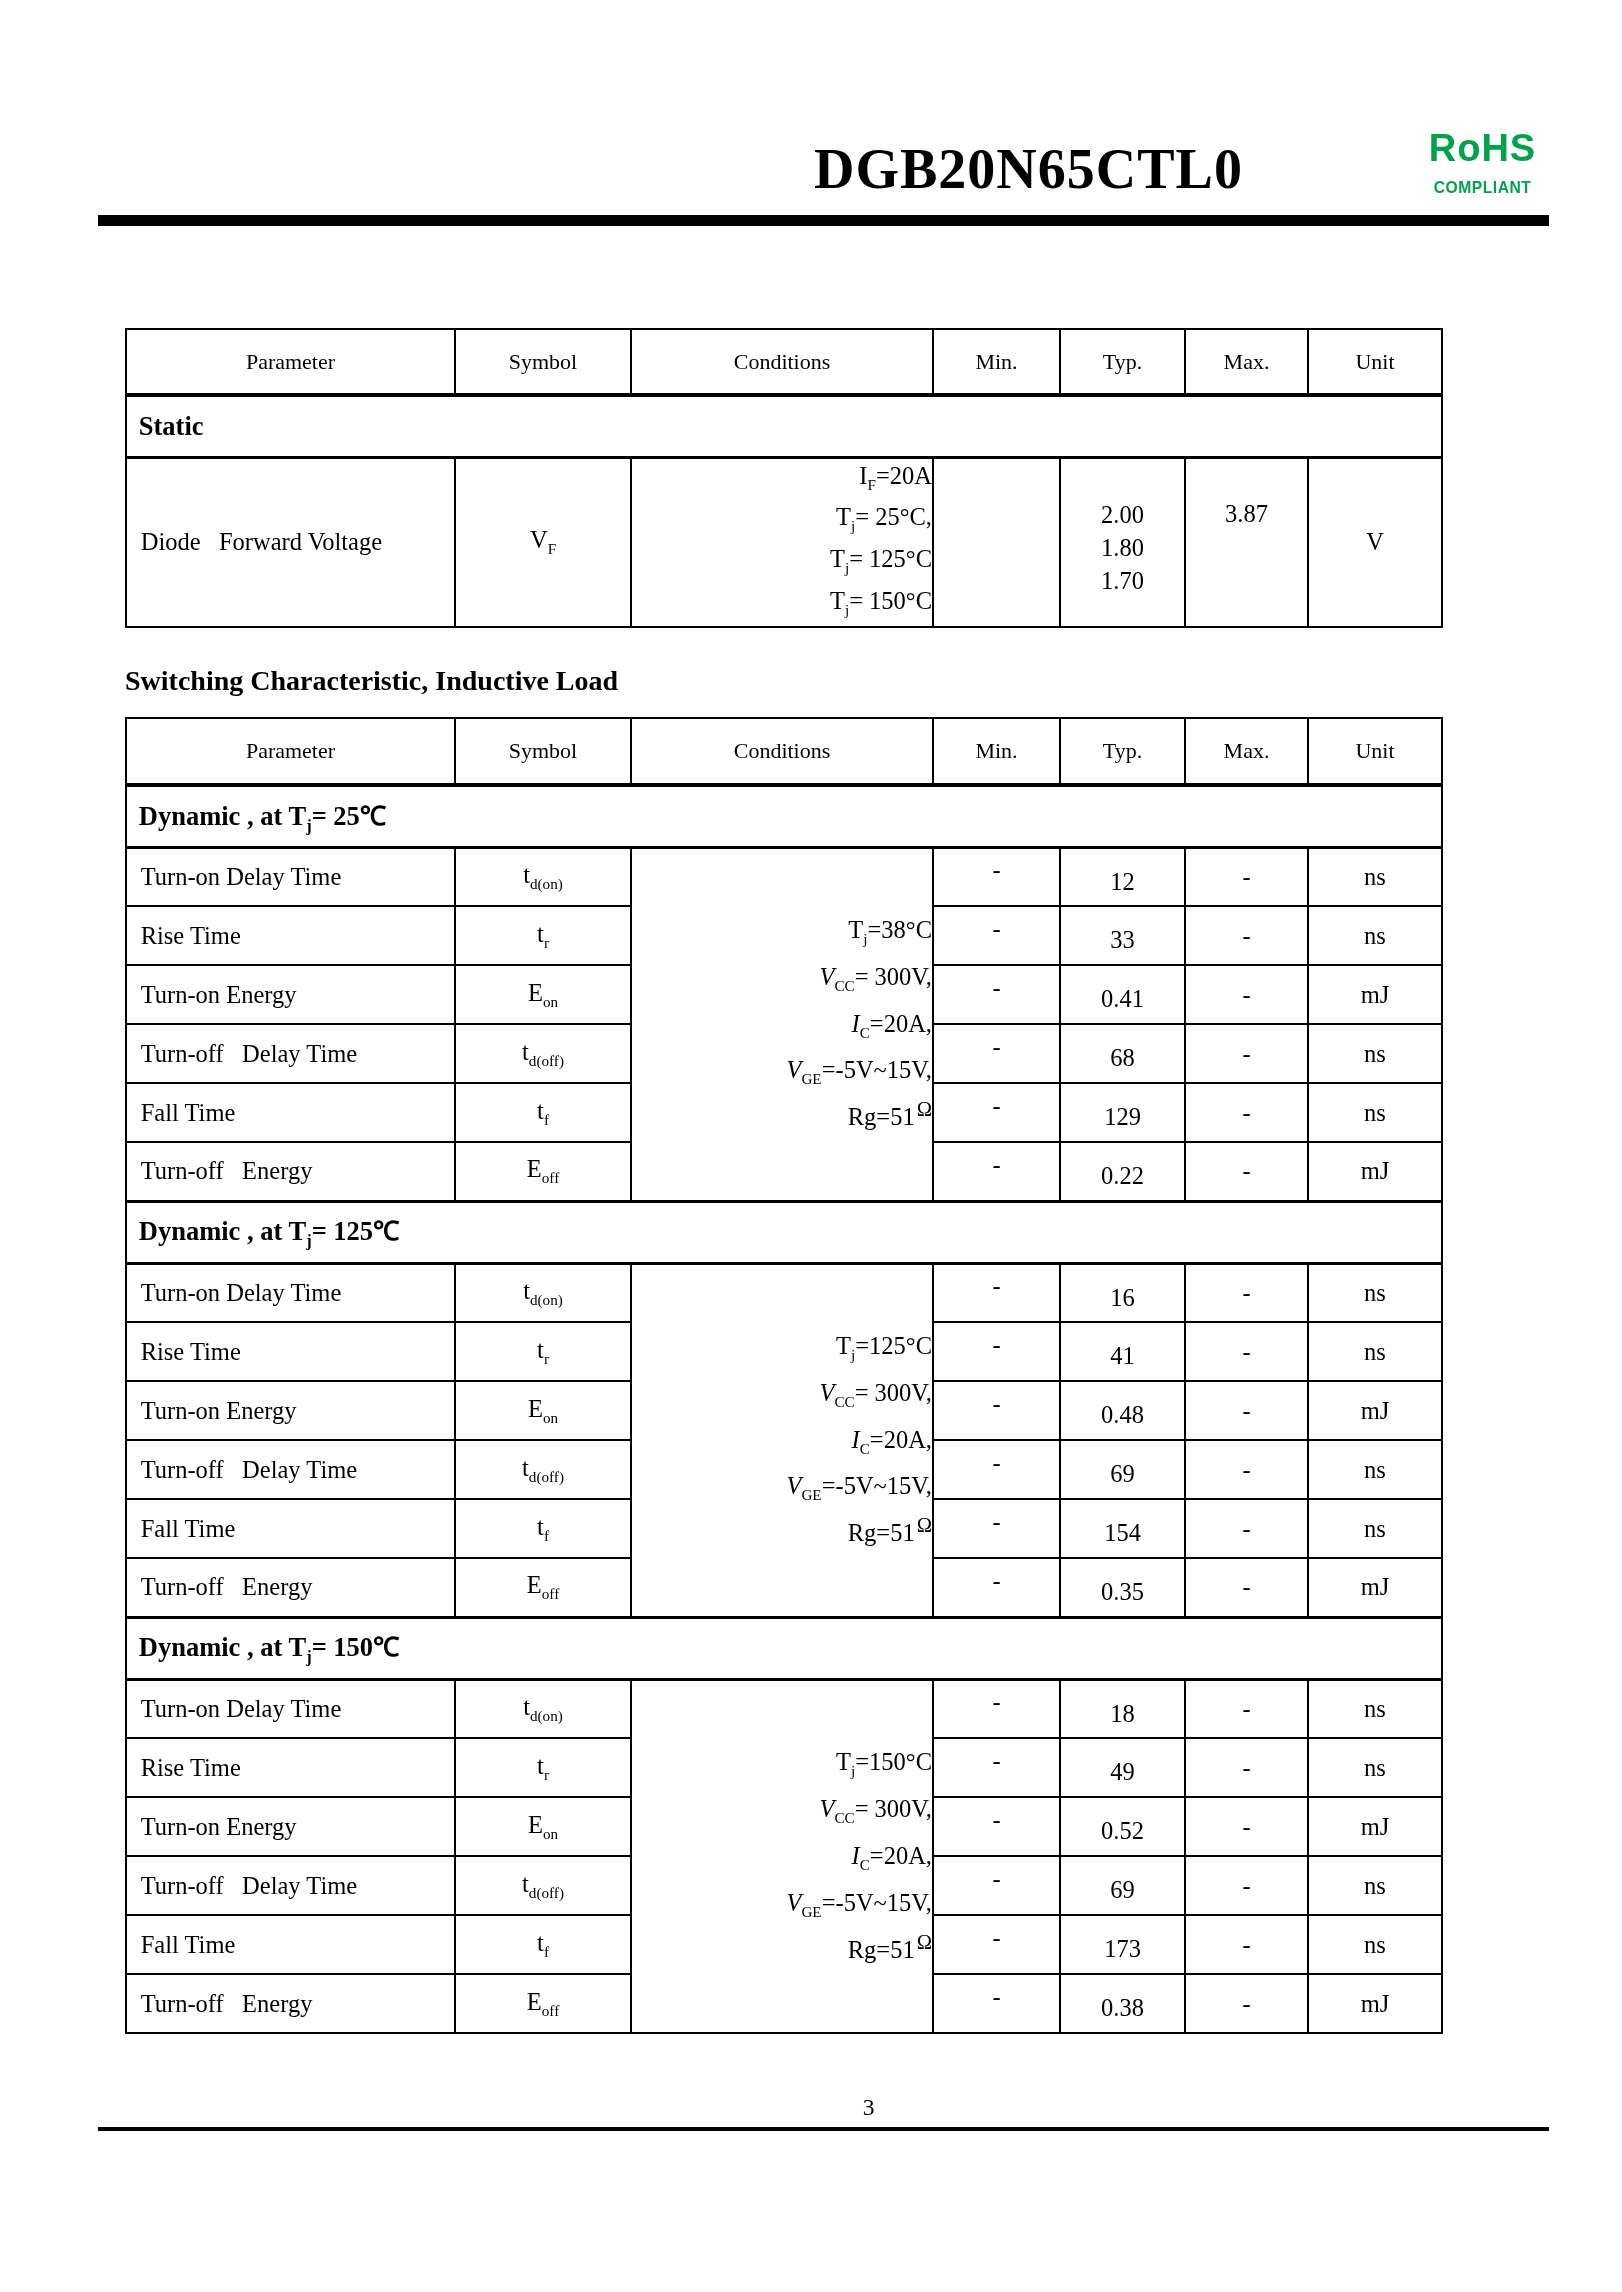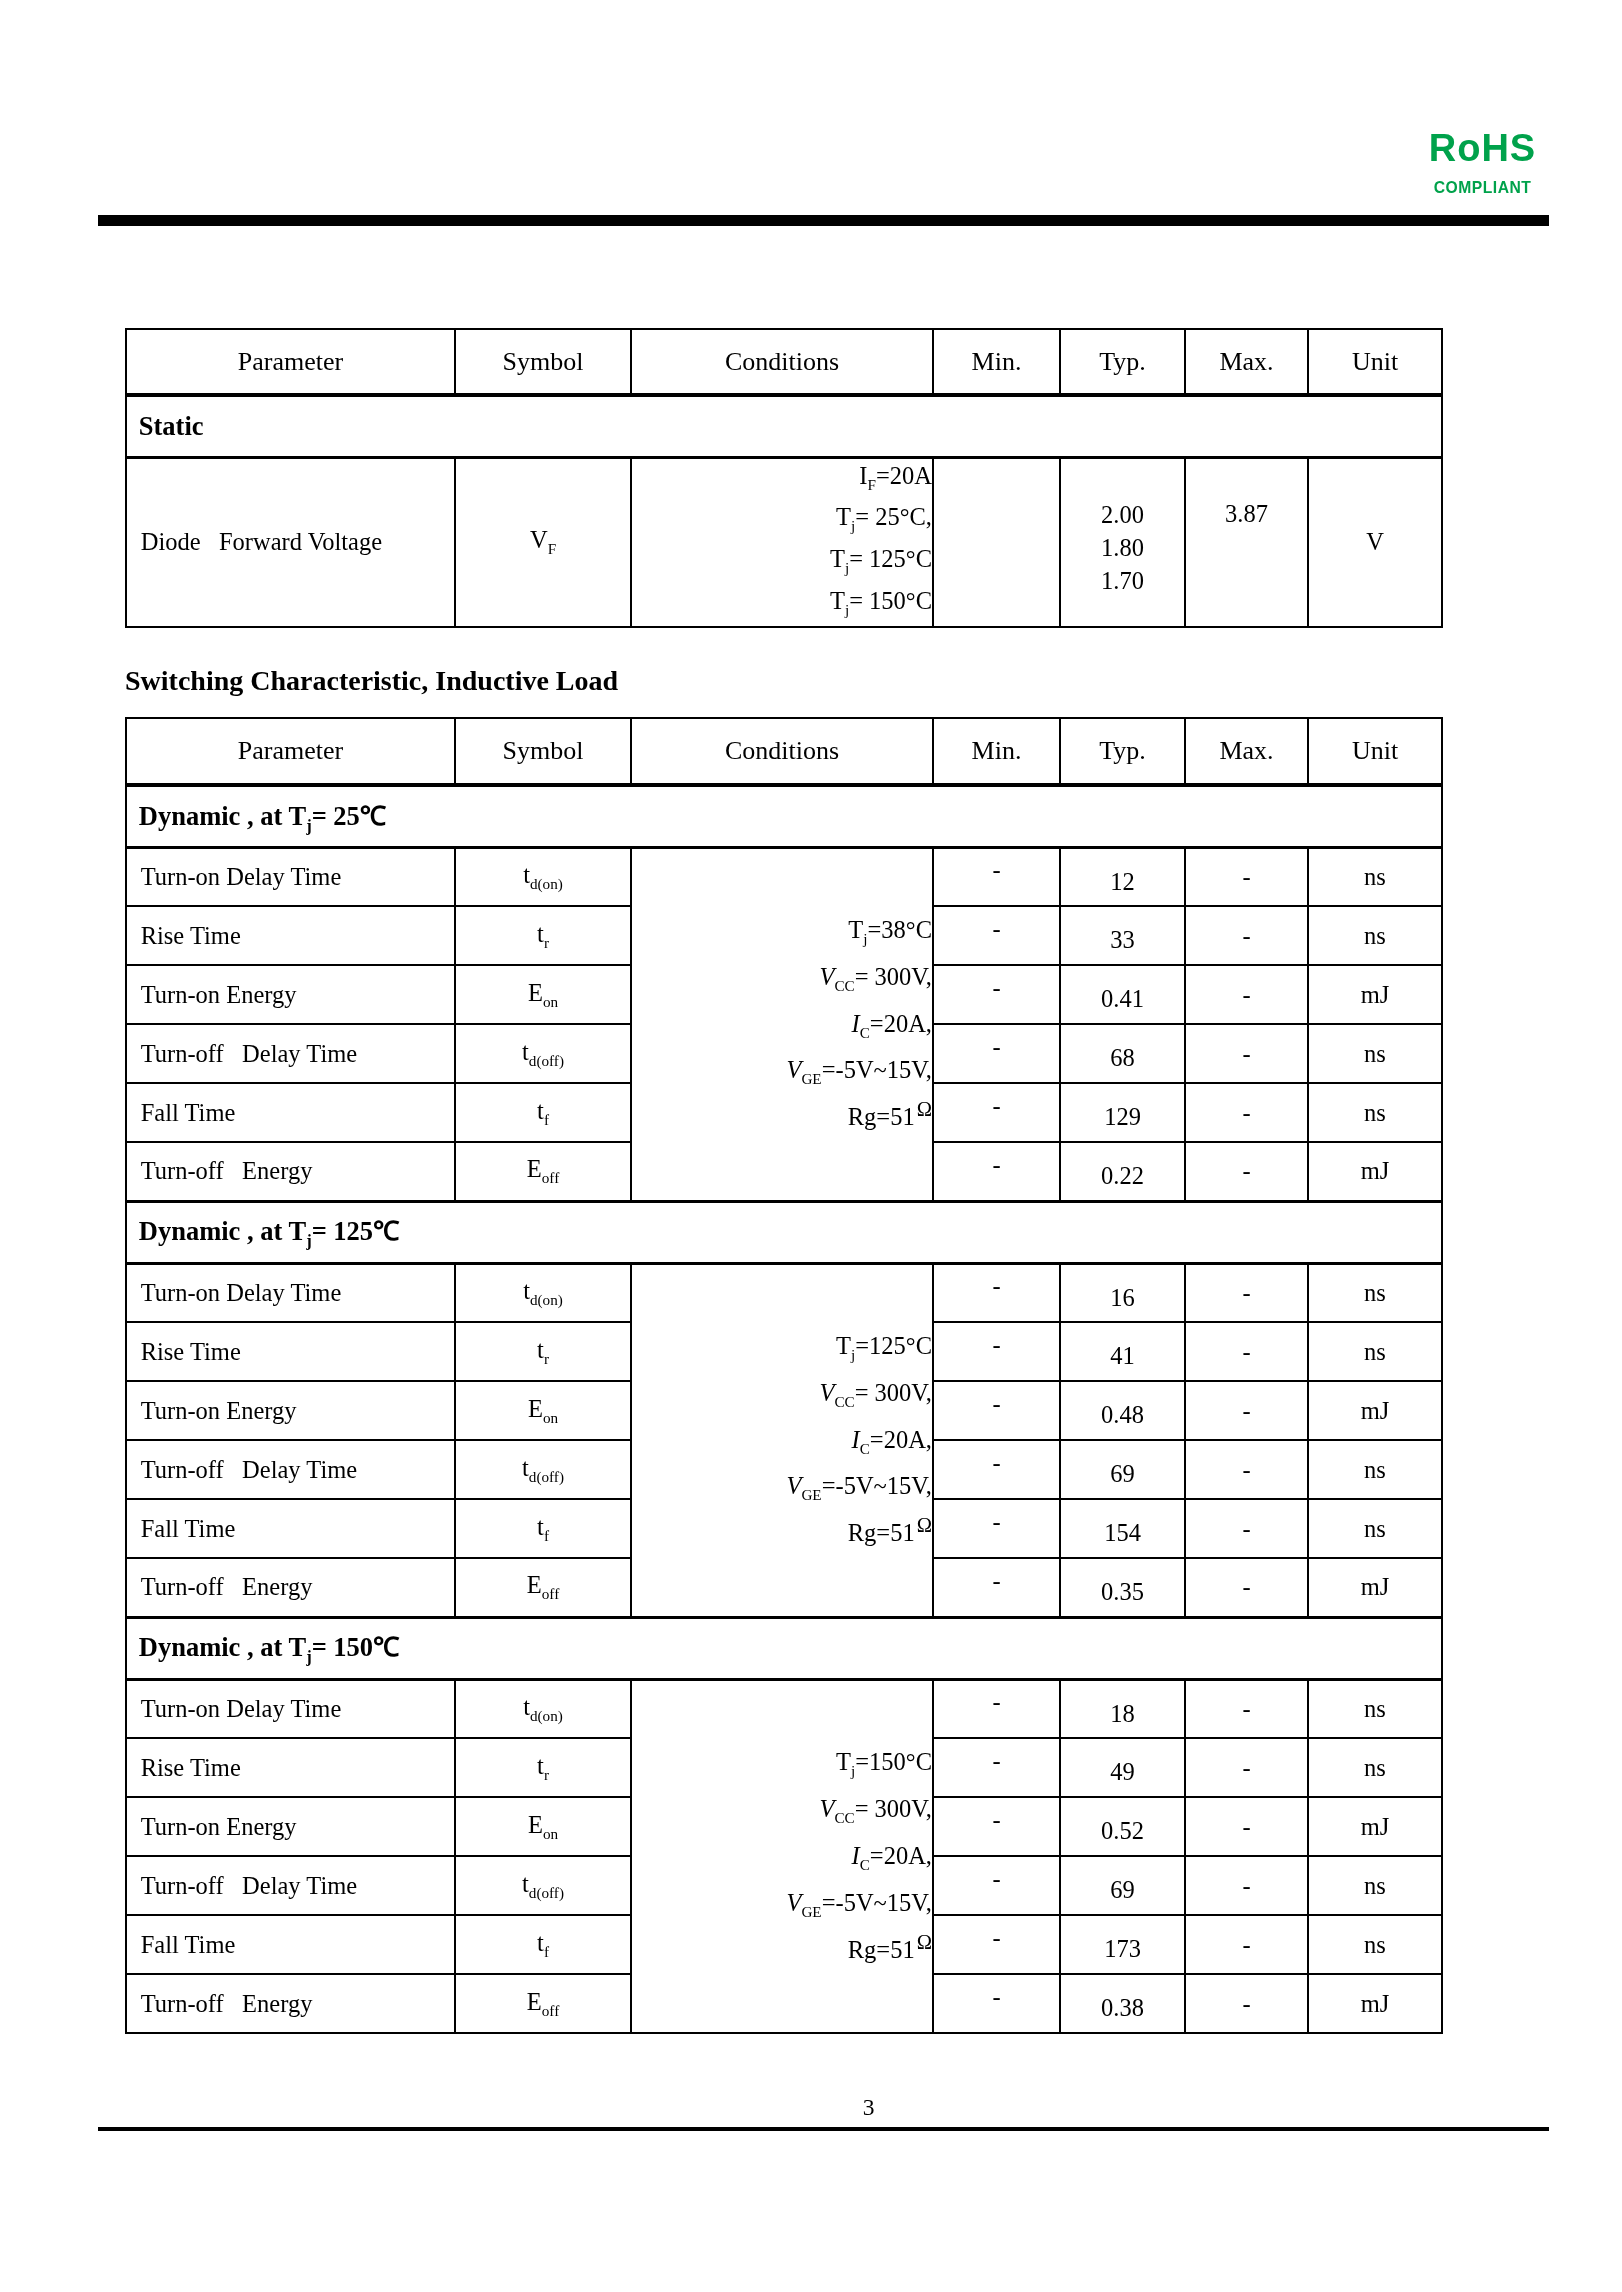--- a/index.html
+++ b/index.html
@@ -24,41 +24,42 @@
   .sec-heading .paren { font-weight:normal; font-size:25.5px; }
   sub { font-size:62%; }
   .it { font-style:italic; }
   .omg { position:relative; top:-8.8px; font-size:20.6px; margin-left:2px; }
   
   table.ds { position:absolute; left:125px; width:1318px; border-collapse:collapse;
              table-layout:fixed; border:2.9px solid #000; background:#fff; }
   .ds th, .ds td { border:2px solid #000; border-top-width:2.9px; border-bottom-width:2.9px;
                    padding:0; font-size:24.5px; font-weight:normal; text-align:center;
                    vertical-align:middle; overflow:hidden; }
-  .ds tr.hdr th { font-size:26px; border-bottom-width:4.9px; }
+  .ds tr.hdr th { font-size:22px; border-bottom-width:4.9px; }
   .ds tr.group td { text-align:left; font-weight:bold; font-size:26.5px; padding-left:11.8px;
                     border-top-width:3.9px; border-bottom-width:3.9px; }
   .ds td.param { text-align:left; padding-left:13.7px; white-space:pre; }
   .ds td.cond  { text-align:right; padding-left:15.7px; }
   .cline38 { line-height:38px; white-space:nowrap; }
   .cline34 { line-height:33px; white-space:nowrap; }
   .ds td.min-cell { vertical-align:top; padding-top:7.8px; }
   .ds td.typ-cell { padding-top:9.8px; }
   .diode td.typ2 { vertical-align:top; padding-top:39px;margin-left:40px; }
   .diode td.typ2 div { line-height:33px; }
   .diode td.max2 { vertical-align:top; padding-top:41px; }
   
   .pagenum { position:absolute; left:839px; top:2094px; width:59px; text-align:center; font-size:23.5px; }
   .frule { position:absolute; left:98px; top:2127px; width:1451px; height:3.9px; background:#000; }
 </style>
 </head>
 <body>
 
 <div class="page">
 
+  <div class="part-title">DGB20N65CTL0</div>
   <div class="rohs">
     <div class="rohs-main">RoHS</div>
     <div class="rohs-sub">COMPLIANT</div>
   </div>
   <div class="hrule"></div>
 
 
   <table class="ds diode" style="top:328px;">
     <colgroup>
       <col style="width:329px">

